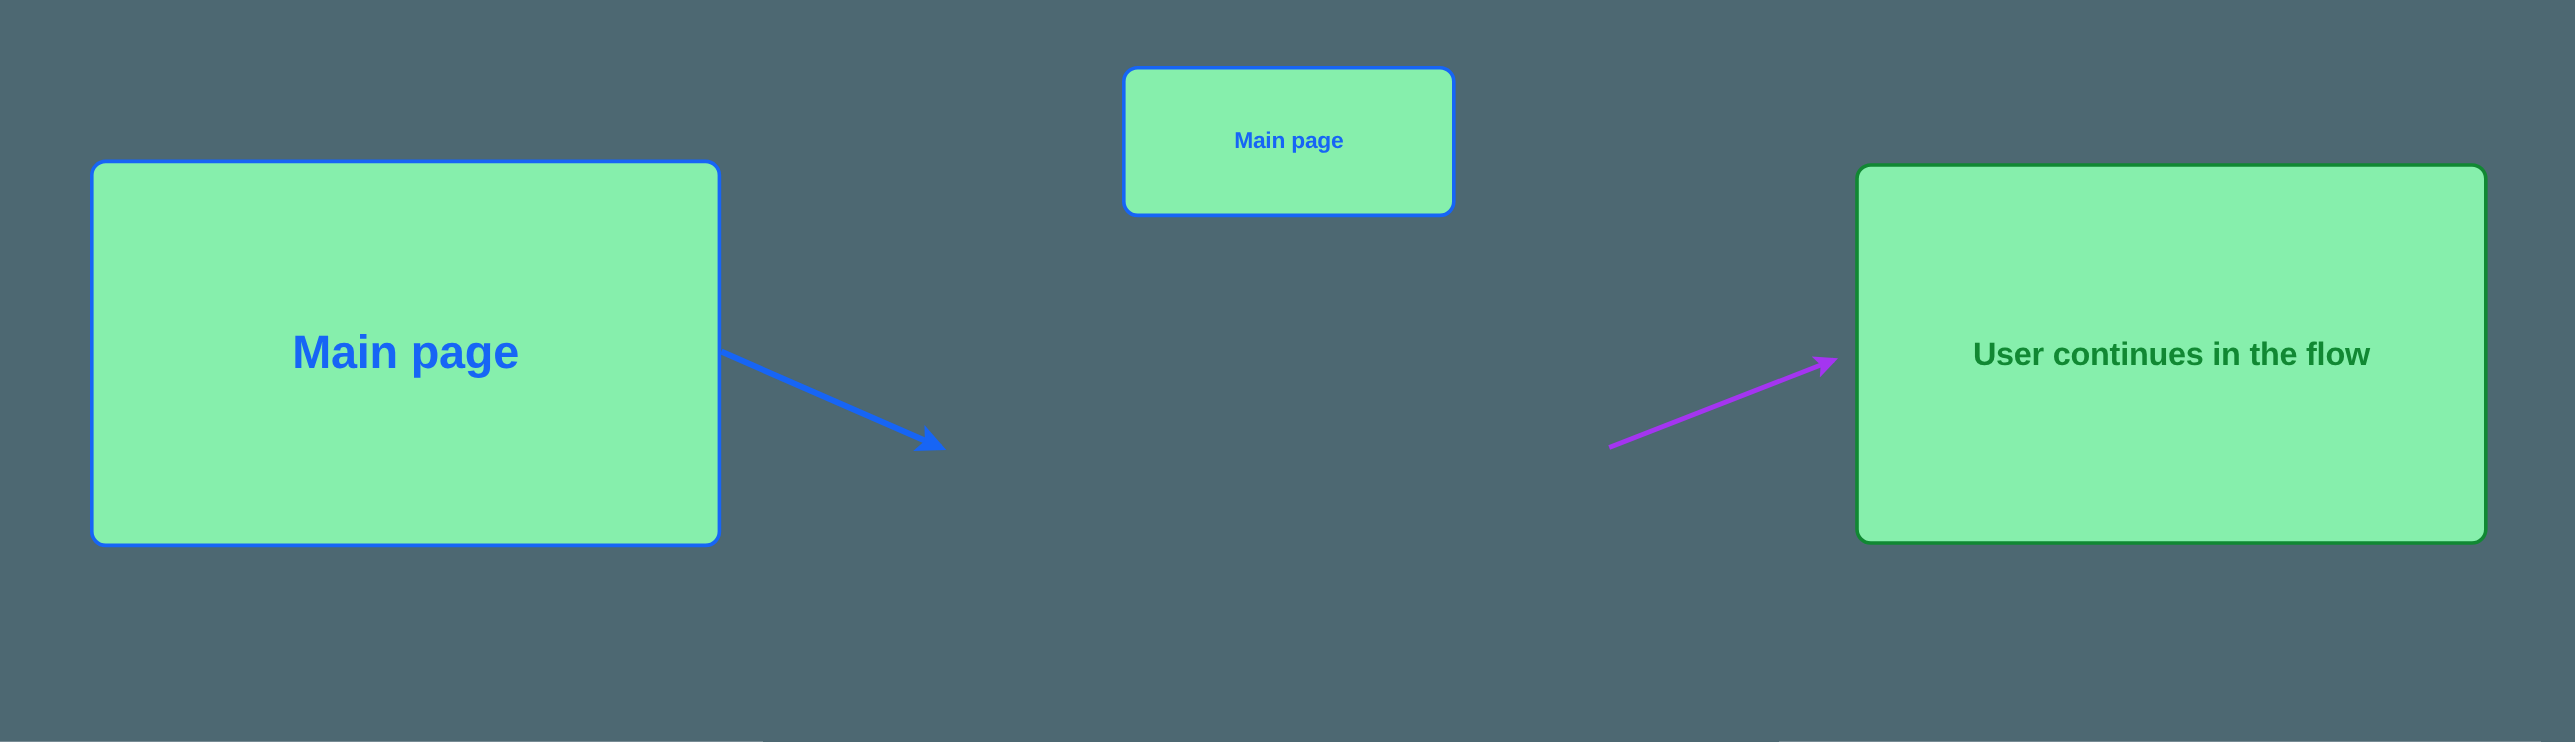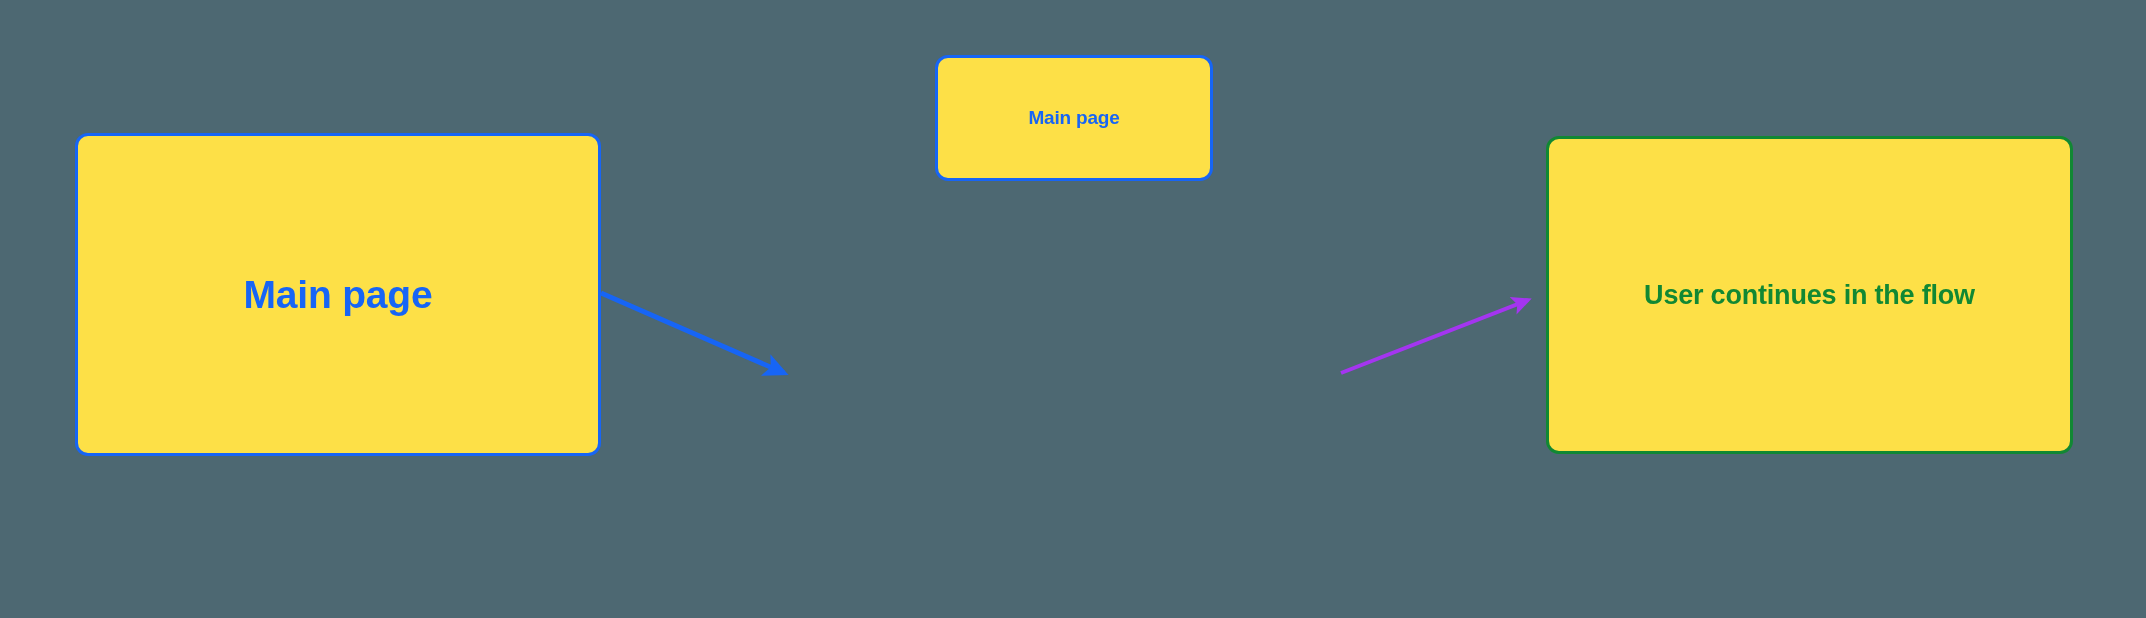--- a/index.html
+++ b/index.html
@@ -13,21 +13,21 @@
   #canvas {
     position: relative;
     width: 2146px;
     height: 618px;
     overflow: hidden;
     background: #4d6872;
   }
   .node {
     position: absolute;
     box-sizing: border-box;
-    background: #fde047;
+    background: #86efac;
     border-style: solid;
     border-radius: 13px;
     display: flex;
     align-items: center;
     justify-content: center;
     text-align: center;
     font-weight: bold;
     letter-spacing: -0.2px;
     line-height: 1.27;
   }

